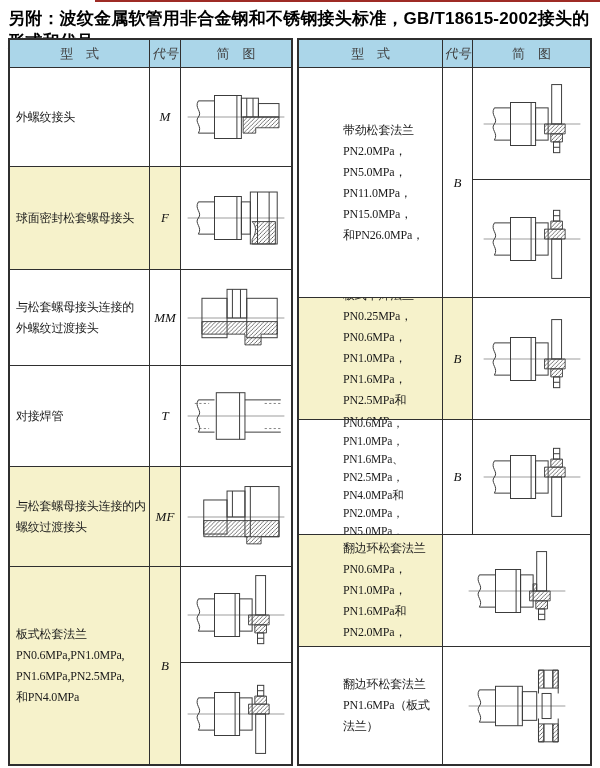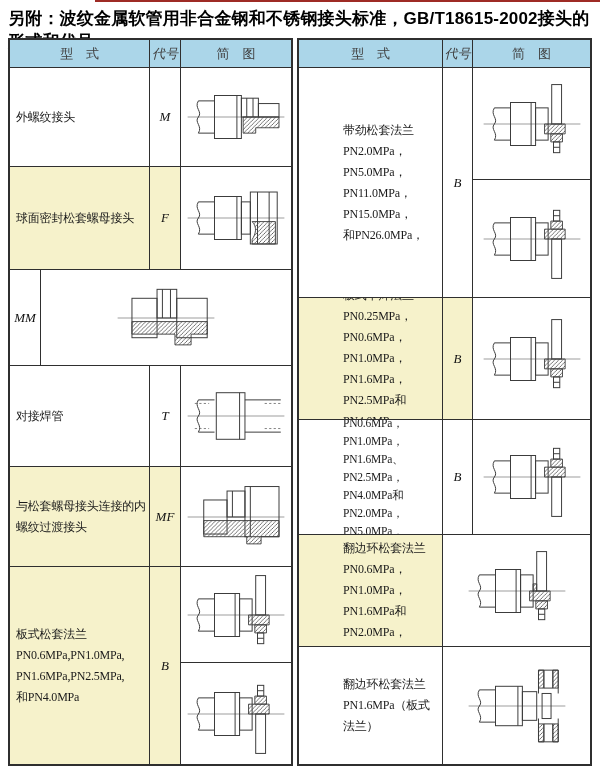--- a/index.html
+++ b/index.html
@@ -96,20 +96,22 @@
                 <rect class="ln" x="72" y="19" width="30" height="58"></rect>
                 <line class="ln" x1="80" y1="19" x2="80" y2="77"></line>
                 <line class="ln" x1="93" y1="19" x2="93" y2="77"></line>
                 <path class="ht" d="M74,52 C80,58 78,66 74,72 V77 H100 V52 Z"></path>
               </svg>
             </div>
         </div>
       </div>
 
       <div class="row r3">
+        <div class="cell c-type">与松套螺母接头连接的
+外螺纹过渡接头</div>
         <div class="cell c-code">MM</div>
         <div class="cell c-dia">
           <div class="dia">
               <svg viewBox="0 0 112 96" width="104" height="86" preserveAspectRatio="xMidYMid meet">
                 <line class="cl" x1="2" y1="48" x2="110" y2="48"></line>
                 <rect class="ln" x="18" y="26" width="28" height="44"></rect>
                 <rect class="ln" x="46" y="16" width="22" height="32"></rect>
                 <line class="ln" x1="52" y1="16" x2="52" y2="48"></line>
                 <line class="ln" x1="61" y1="16" x2="61" y2="48"></line>
                 <rect class="ln" x="68" y="26" width="34" height="44"></rect>

